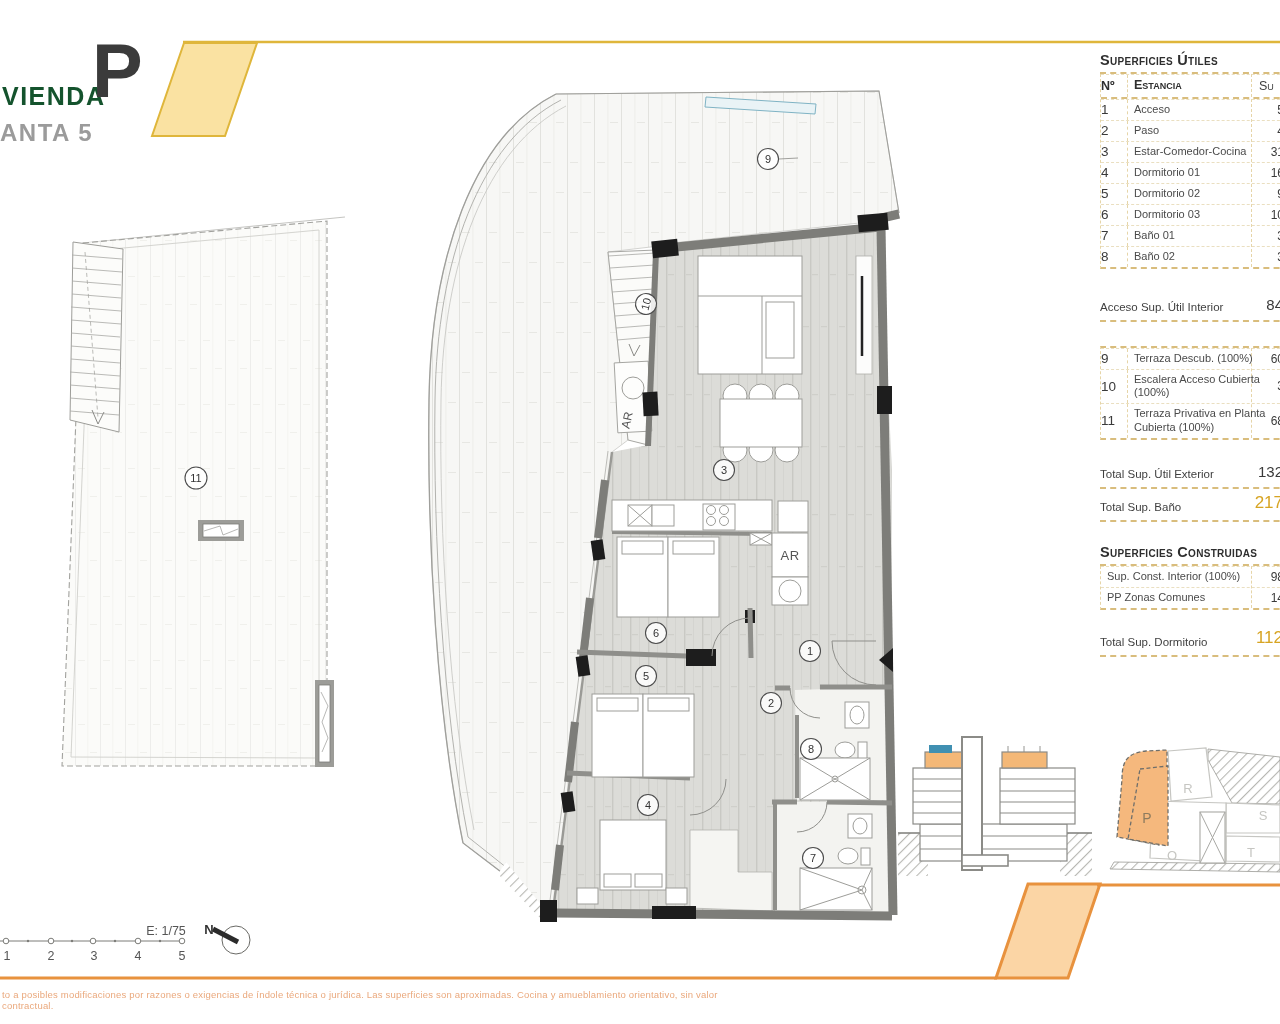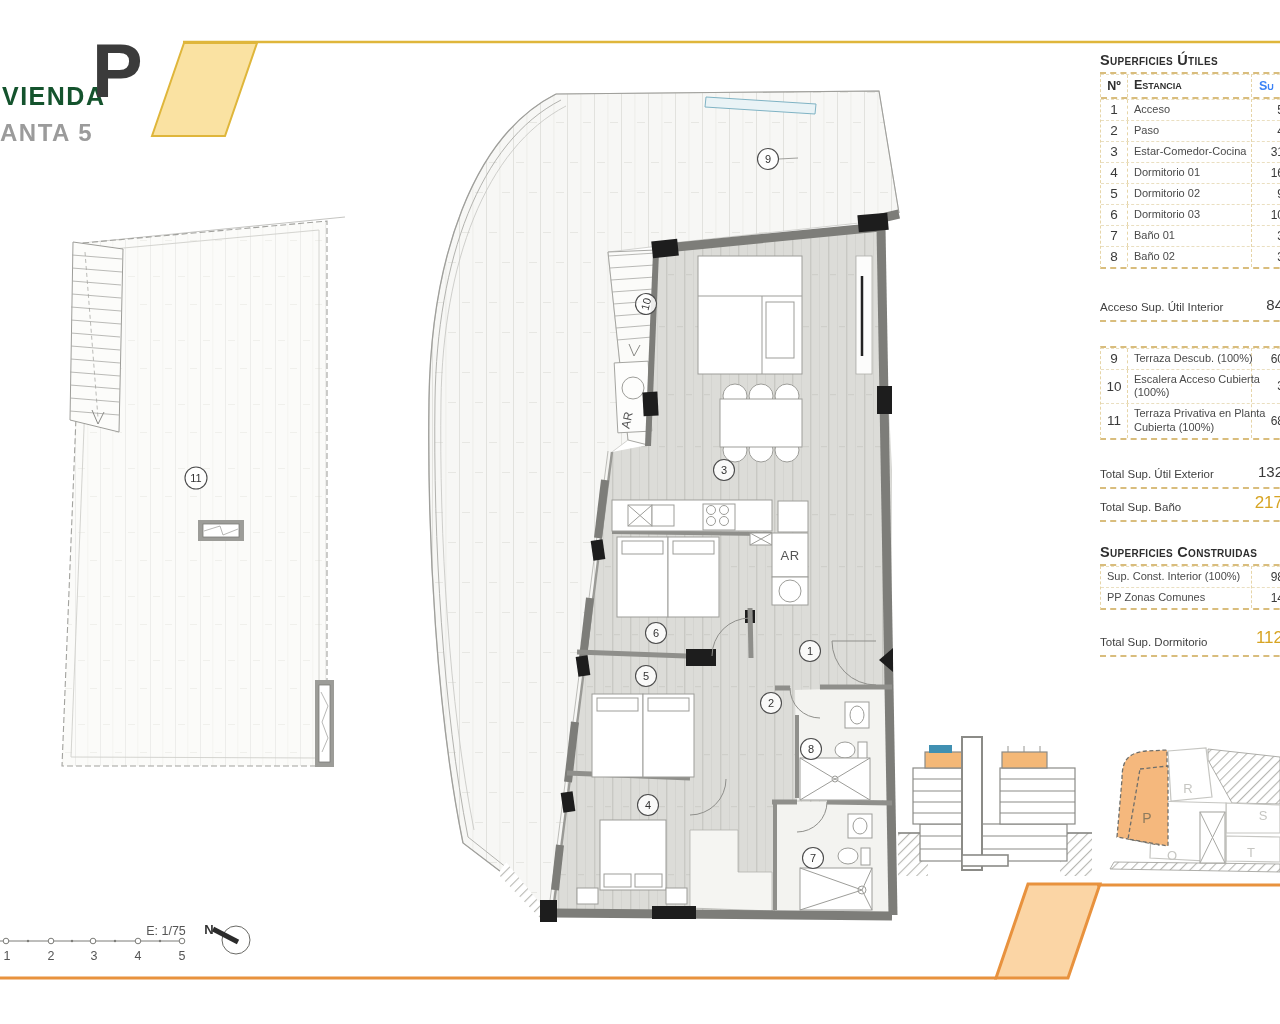--- a/index.html
+++ b/index.html
@@ -15,25 +15,25 @@
   .unit-letter{position:absolute;left:92px;top:33px;font-size:76px;line-height:1;font-weight:bold;color:#3b3b3b}
 
   
   .panel{position:absolute;left:1100px;top:52px;width:200px;color:#3f3f3f}
   .sec-title{font-variant:small-caps;font-weight:bold;font-size:14.5px;color:#2e2e2e;padding-bottom:4px;border-bottom:2px dashed #d9bd7d;letter-spacing:.3px}
   .tbl{position:relative;border-bottom:2px dashed #d9bd7d;border-left:1.5px dashed #e6d5a8}
   .vline{position:absolute;left:150px;top:0;bottom:0;border-left:1.5px dashed #e6d5a8}
   .trow{position:relative;display:flex;align-items:center;min-height:21px;border-top:1.5px dashed #eadfc0}
   .trow:first-child{border-top:none}
   .thead{border-bottom:2px dashed #d9bd7d}
-  .tno{width:26px;flex:none;text-align:center;font-size:13.5px;color:#3a3a3a}
+  .tno{width:26px;flex:none;text-align:left;font-size:13.5px;color:#3a3a3a}
   .tname{flex:1;font-size:11px;color:#4a4a4a;line-height:1.25;padding:3px 2px 3px 6px;border-left:1.5px dashed #e6d5a8}
   .thead .tno,.thead .tname{font-variant:small-caps;font-weight:bold;font-size:12.5px;color:#2e2e2e}
   .tval{position:absolute;left:108px;width:75px;text-align:right;font-size:12px;color:#3a3a3a}
-  .thval{position:absolute;left:158px;font-variant:small-caps;font-weight:bold;font-size:12.5px;color:#3b82f6}
+  .thval{position:absolute;left:158px;font-variant:small-caps;font-weight:normal;font-size:12.5px;color:#404040}
   .total{position:relative;border-bottom:2px dashed #d9bd7d;padding:2px 0 5px;min-height:20px}
   .total .lbl{font-size:11.5px;color:#3f3f3f}
   .total .val{position:absolute;left:108px;width:75px;text-align:right;top:1px;font-size:15px;color:#3a3a3a}
   .total .val.gold{color:#d7a422;font-size:17px;top:-2px}
   .mt26{margin-top:26px}.mt24{margin-top:24px}.mt22{margin-top:22px}.mt20{margin-top:20px}.mt6{margin-top:6px}
 
   
   .disclaimer{position:absolute;left:2px;top:989px;width:745px;font-size:9.5px;letter-spacing:.2px;color:#eaa87c}
 </style>
 </head>
@@ -465,14 +465,15 @@
           <div class="tname" style="border-left:none">PP Zonas Comunes</div>
           <div class="tval">14</div>
         </div>
     </div>
     <div class="total mt20">
       <span class="lbl">Total Sup. Dormitorio</span>
       <span class="val gold">112</span>
     </div>
   </aside>
 
+  <div class="disclaimer">to a posibles modificaciones por razones o exigencias de índole técnica o jurídica. Las superficies son aproximadas. Cocina y amueblamiento orientativo, sin valor contractual.</div>
 
 </div>
 
 </body></html>

